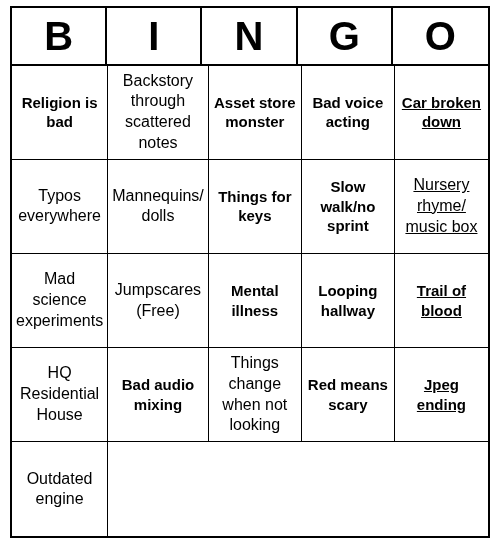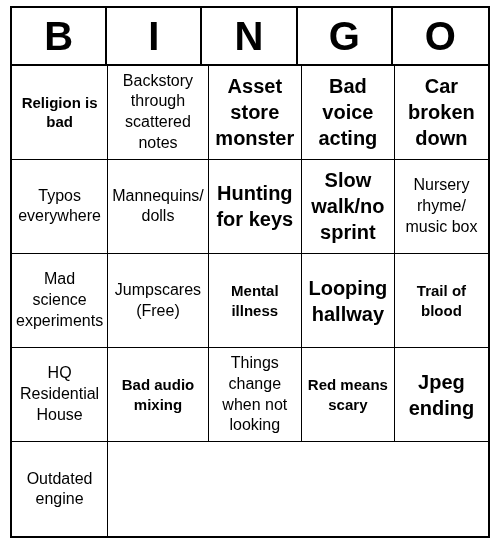--- a/index.html
+++ b/index.html
@@ -44,30 +44,31 @@
       display: flex;
       align-items: center;
       justify-content: center;
       text-align: center;
       padding: 5px 4px;
       font-size: 16px;
       line-height: 1.3;
     }
     .bingo-cell:nth-child(5n) {
       border-right: none;
+      text-decoration: underline;
     }
     .bingo-cell:nth-child(n+21) {
       border-bottom: none;
     }
     .bingo-cell.large-text {
       font-size: 15px;
       font-weight: bold;
     }
     .bingo-cell.medium-text {
-      font-size: 20px;
+      font-size: 15px;
       font-weight: bold;
     }
     .bingo-cell span {
       display: block;
     }
   </style>
 </head>
 <body>
 
 <div class="bingo-card">
@@ -94,21 +95,21 @@
       <div class="bingo-cell medium-text">
         <span>Car broken down</span>
       </div>
       <div class="bingo-cell">
         <span>Typos everywhere</span>
       </div>
       <div class="bingo-cell">
         <span>Mannequins/ dolls</span>
       </div>
       <div class="bingo-cell medium-text">
-        <span>Hunting for keys</span>
+        <span>Things for keys</span>
       </div>
       <div class="bingo-cell medium-text">
         <span>Slow walk/no sprint</span>
       </div>
       <div class="bingo-cell">
         <span>Nursery rhyme/ music box</span>
       </div>
       <div class="bingo-cell">
         <span>Mad science experiments</span>
       </div>

